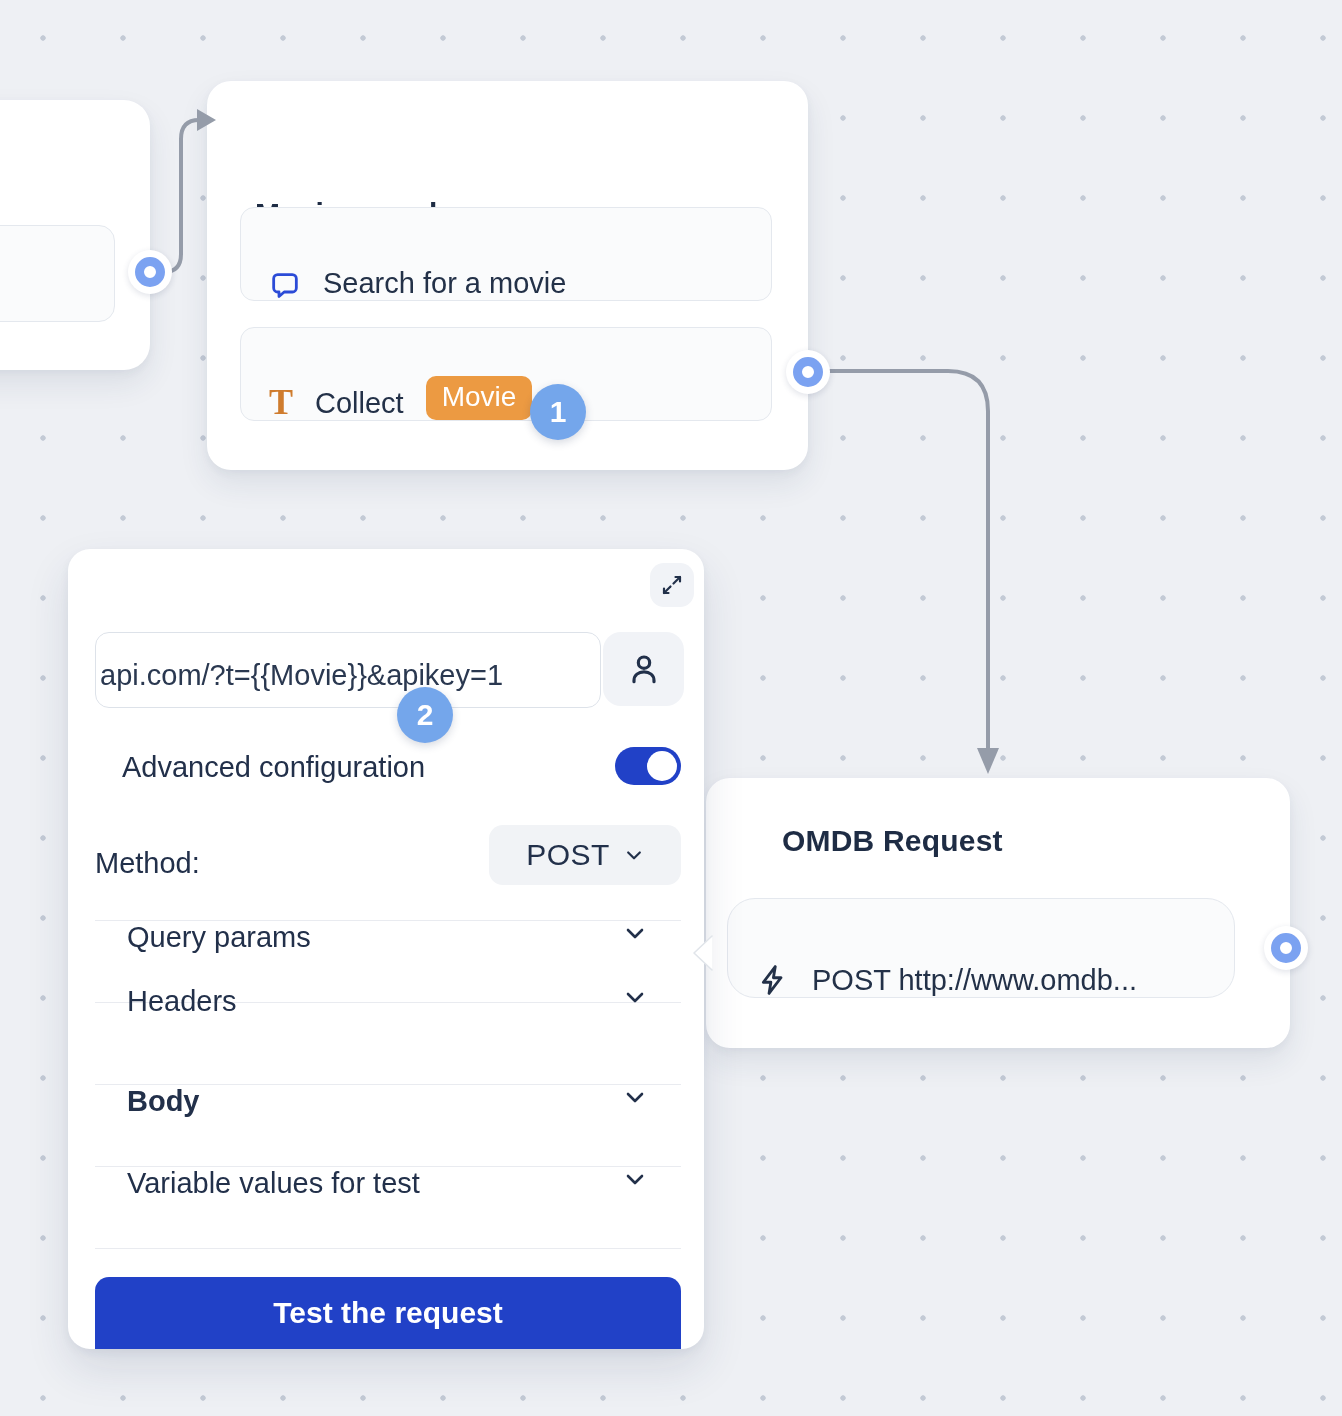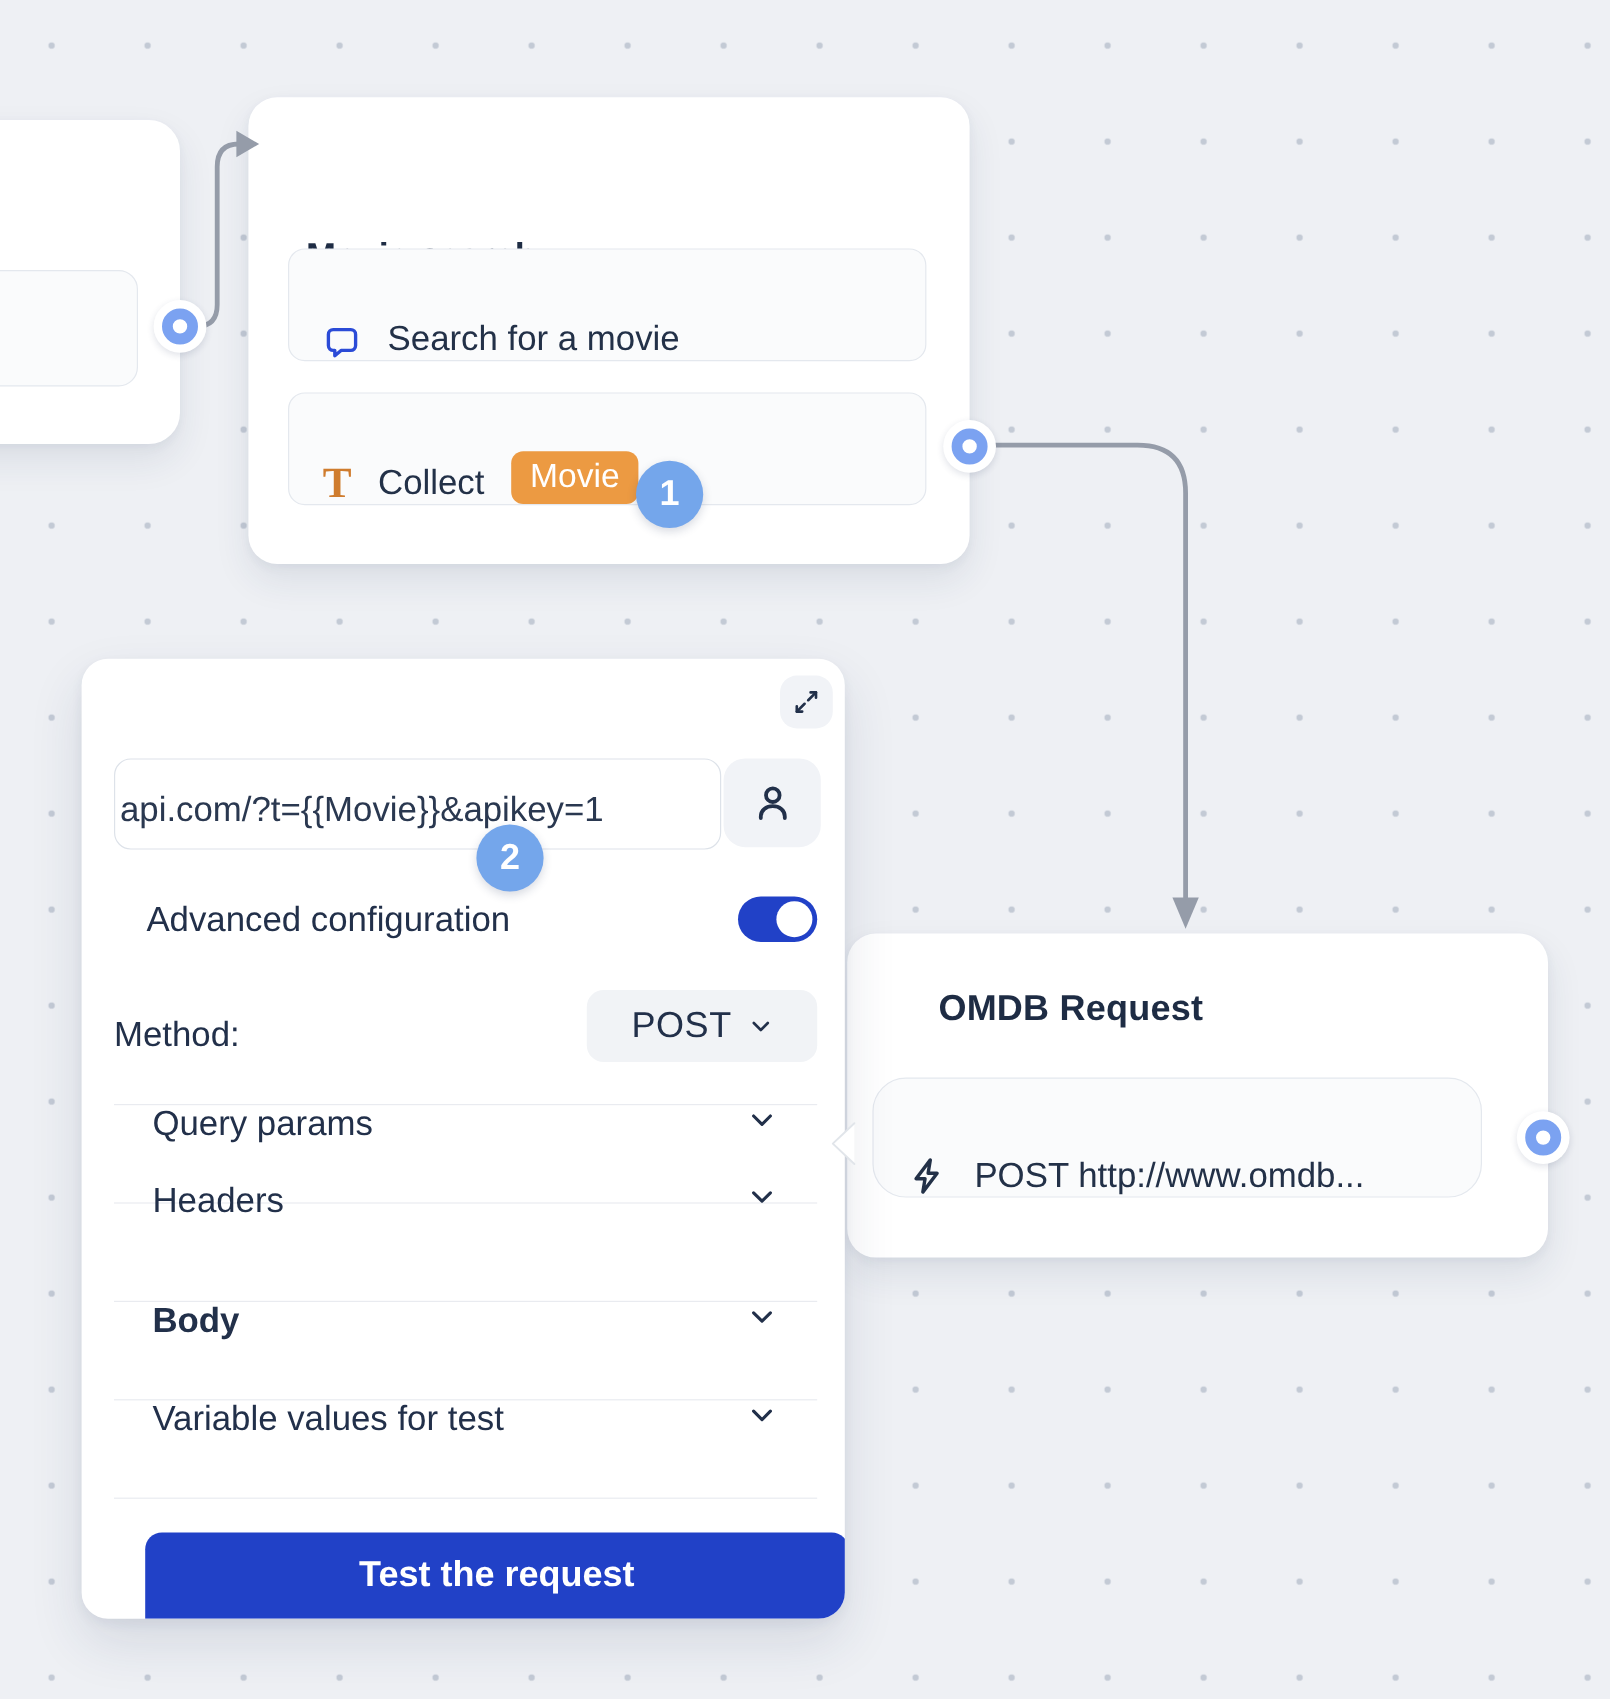--- a/index.html
+++ b/index.html
@@ -77,21 +77,20 @@
   .section-row{
     position:absolute;left:27px;width:586px;height:80px;box-sizing:border-box;
     display:flex;align-items:flex-start;justify-content:space-between;
     padding:0 34px 0 32px;cursor:pointer;
   }
   .section-row .lbl{font-size:29px;color:#22304a;}
   #test-btn{
     position:absolute;left:27px;top:728px;width:586px;height:72px;background:#2141c7;border:none;
     border-radius:14px 14px 0 0;color:#fff;font-size:30px;font-weight:700;cursor:pointer;
     font-family:"Liberation Sans", sans-serif;
-    margin-left:26px;
   }
   #omdb-caret{position:absolute;left:0;top:0;z-index:31;pointer-events:none;}
 </style>
 </head>
 <body>
 
 <svg id="connectors" width="1342" height="1416">
   <g fill="none" stroke="#959ca9" stroke-width="4" stroke-linecap="round">
     <path d="M 158 272 L 164 272 Q 181 272 181 254 L 181 139 Q 181 120 199 120"></path>
     <path d="M 826 371 L 948 371 Q 988 371 988 411 L 988 750"></path>

